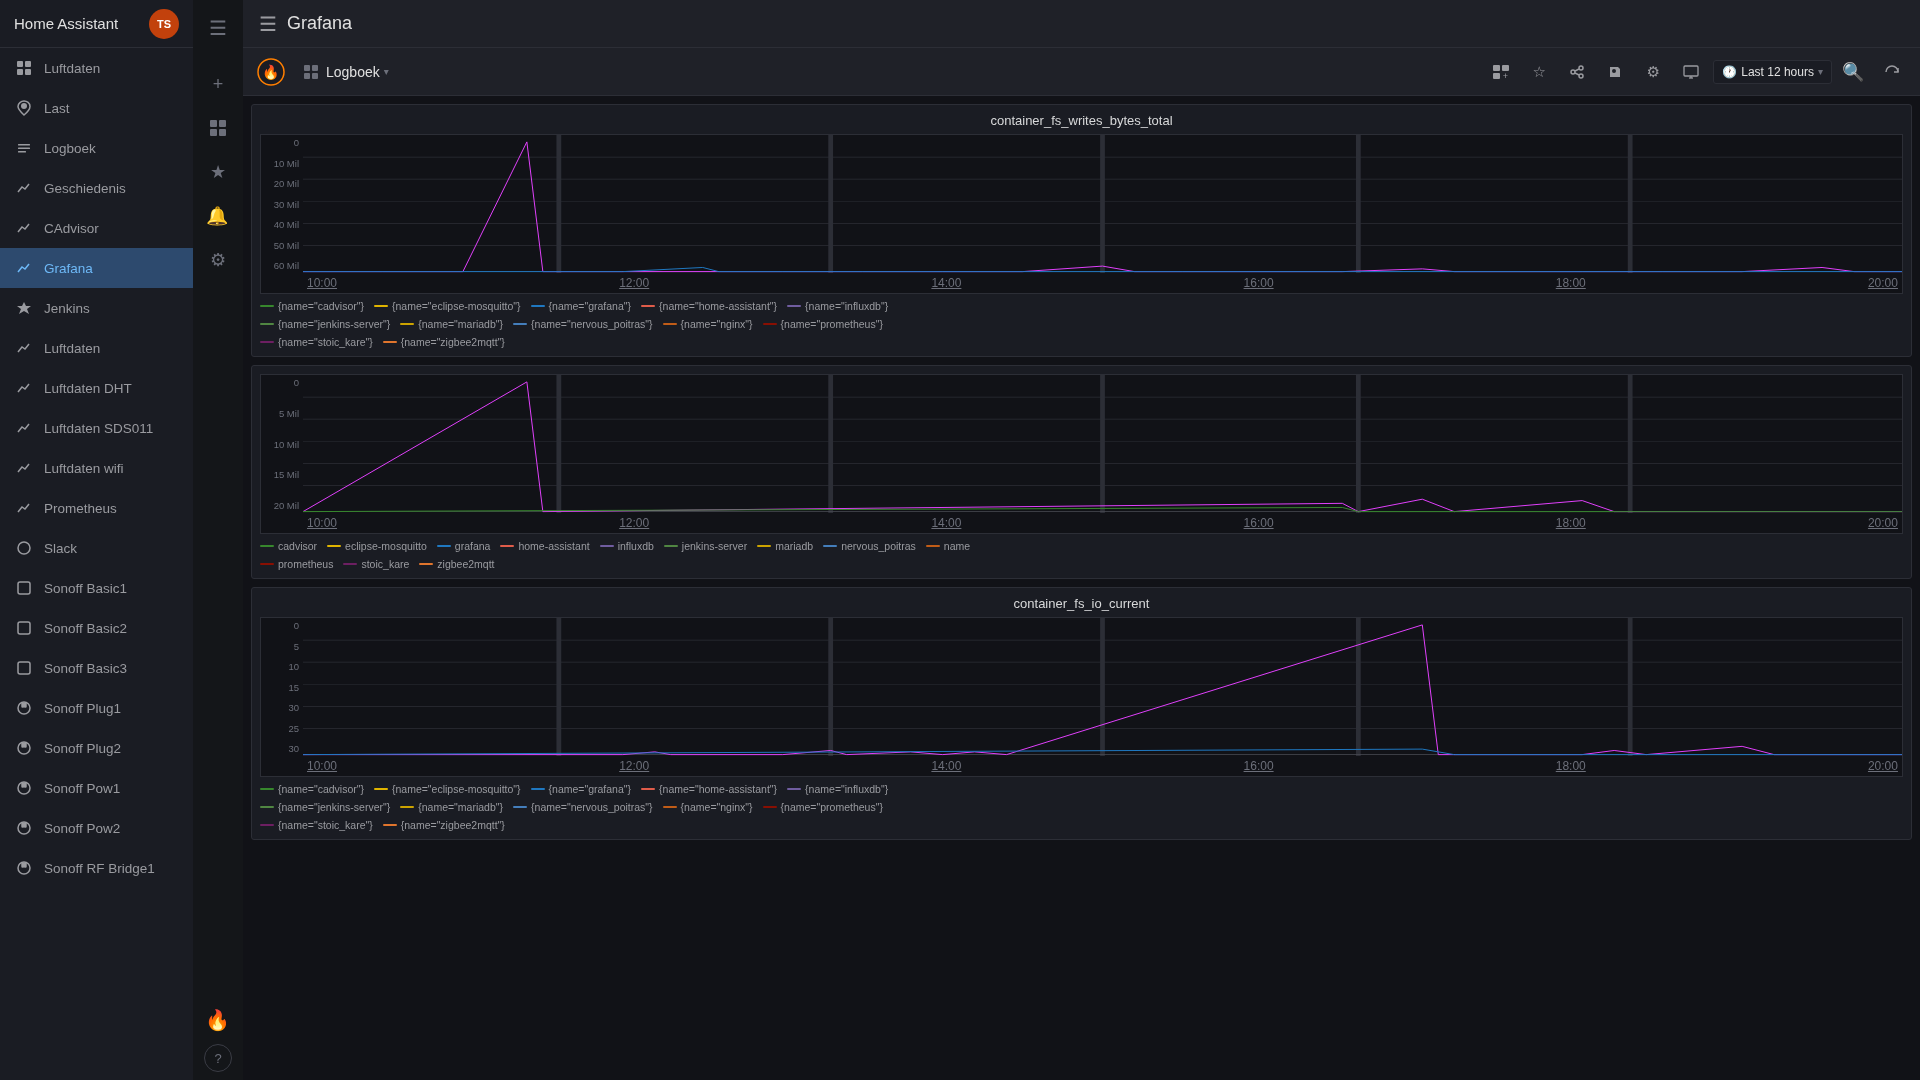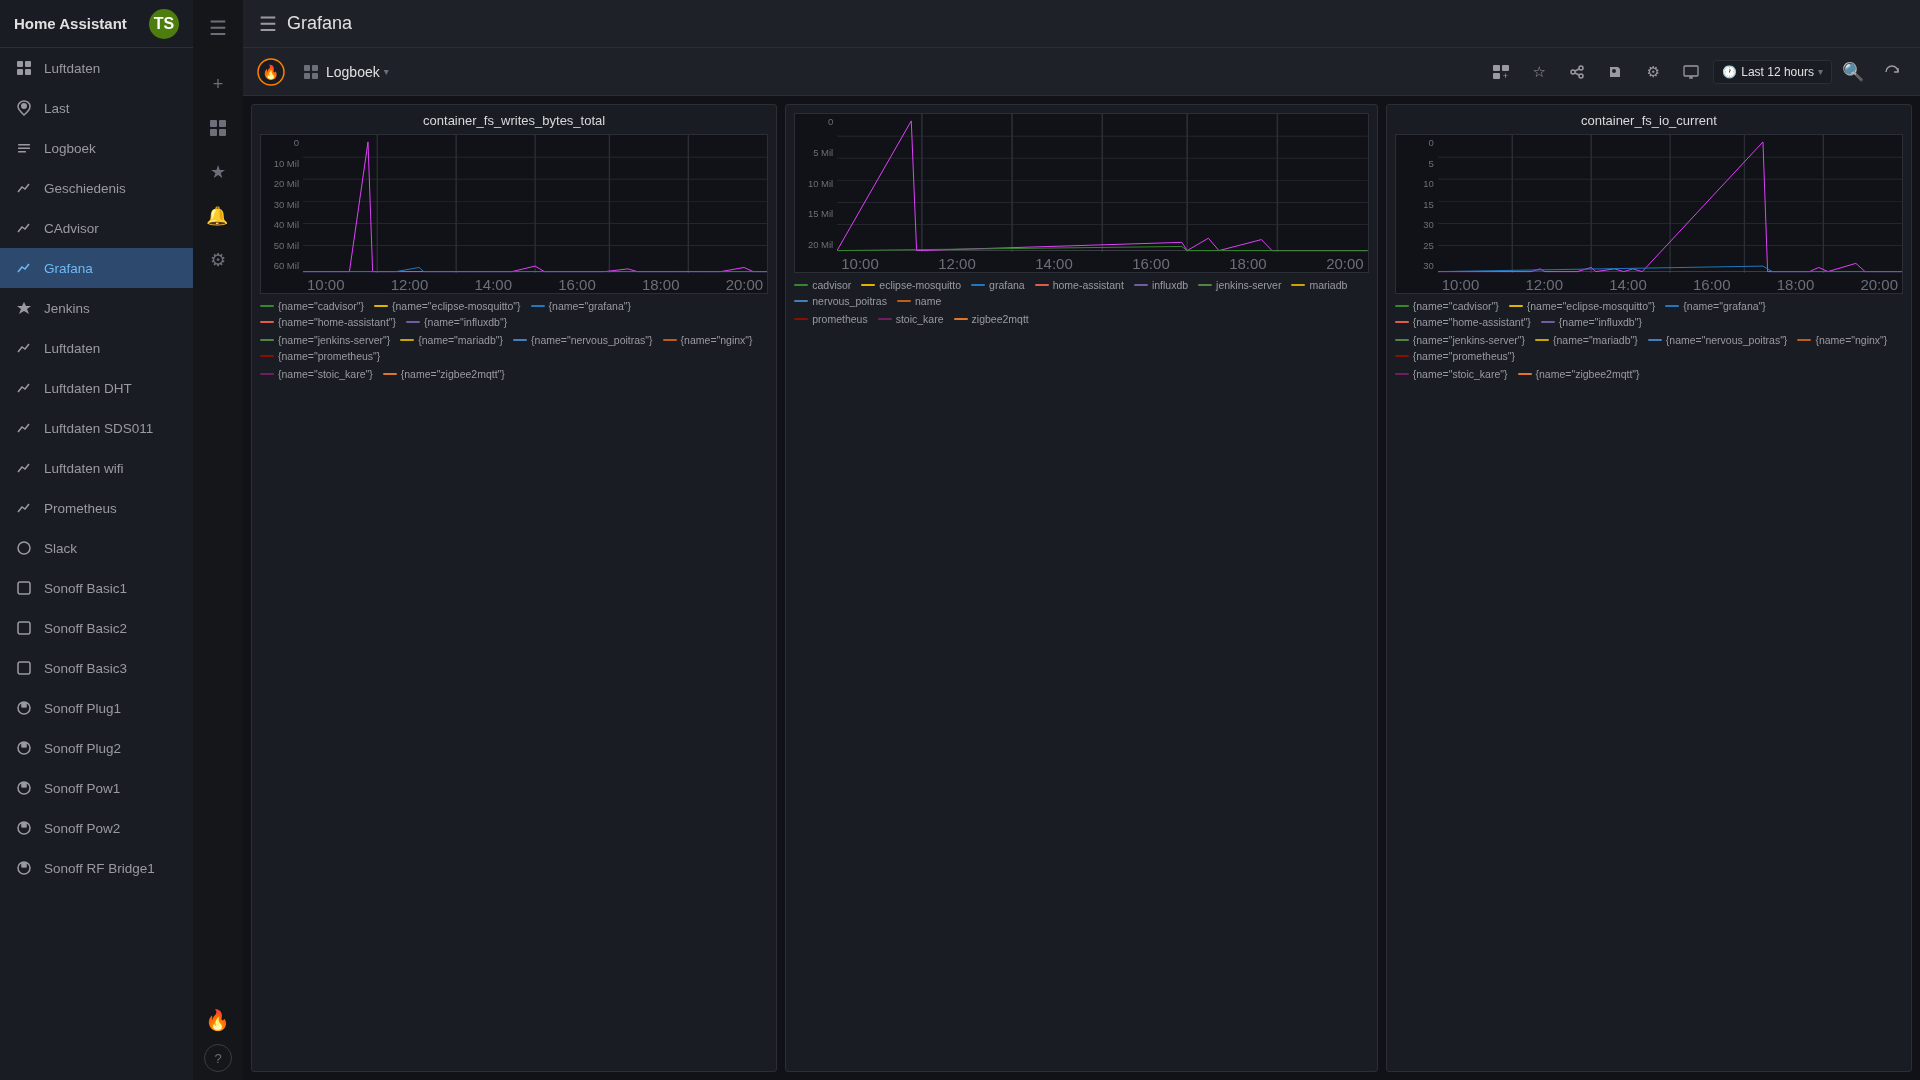--- a/index.html
+++ b/index.html
@@ -19,33 +19,33 @@
       display: flex;
       align-items: center;
       padding: 10px 14px;
       background: #1a1c23;
       border-bottom: 1px solid #2c2e36;
       height: 48px;
       flex-shrink: 0;
     }
     .sidebar-logo {
       font-size: 15px;
-      font-weight: 700;
+      font-weight: 400;
       color: #e0e0e0;
       flex: 1;
     }
     .avatar {
       width: 30px;
       height: 30px;
       border-radius: 50%;
-      background: #4d7c0f;
+      background: #c2410c;
       display: flex;
       align-items: center;
       justify-content: center;
-      font-size: 16px;
+      font-size: 11px;
       font-weight: 600;
       color: #fff;
     }
     .sidebar-nav {
       flex: 1;
       overflow-y: auto;
       overflow-x: hidden;
     }
     .sidebar-nav::-webkit-scrollbar { width: 4px; }
     .sidebar-nav::-webkit-scrollbar-track { background: #1a1c23; }
@@ -184,20 +184,21 @@
       font-size: 12px;
       color: #e0e0e0;
     }
 
     
     .charts-container {
       flex: 1;
       overflow-y: auto;
       padding: 8px;
       display: flex;
+      flex-direction: column;
       gap: 8px;
     }
     .charts-container::-webkit-scrollbar { width: 6px; }
     .charts-container::-webkit-scrollbar-track { background: #111217; }
     .charts-container::-webkit-scrollbar-thumb { background: #3a3c45; border-radius: 3px; }
 
     .chart-panel {
       background: #1a1c23;
       border: 1px solid #2c2e36;
       border-radius: 3px;
@@ -260,22 +261,23 @@
       position: absolute;
       bottom: 0;
       left: 42px;
       right: 0;
       height: 20px;
       display: flex;
       justify-content: space-between;
       padding: 3px 4px 0;
     }
     .x-label {
-      font-size: 15px;
+      font-size: 12px;
       color: #6c6f7a;
+      text-decoration: underline;
     }
     .chart-inner {
       position: absolute;
       left: 42px;
       right: 0;
       top: 0;
       bottom: 20px;
     }
   </style>
 </head>

